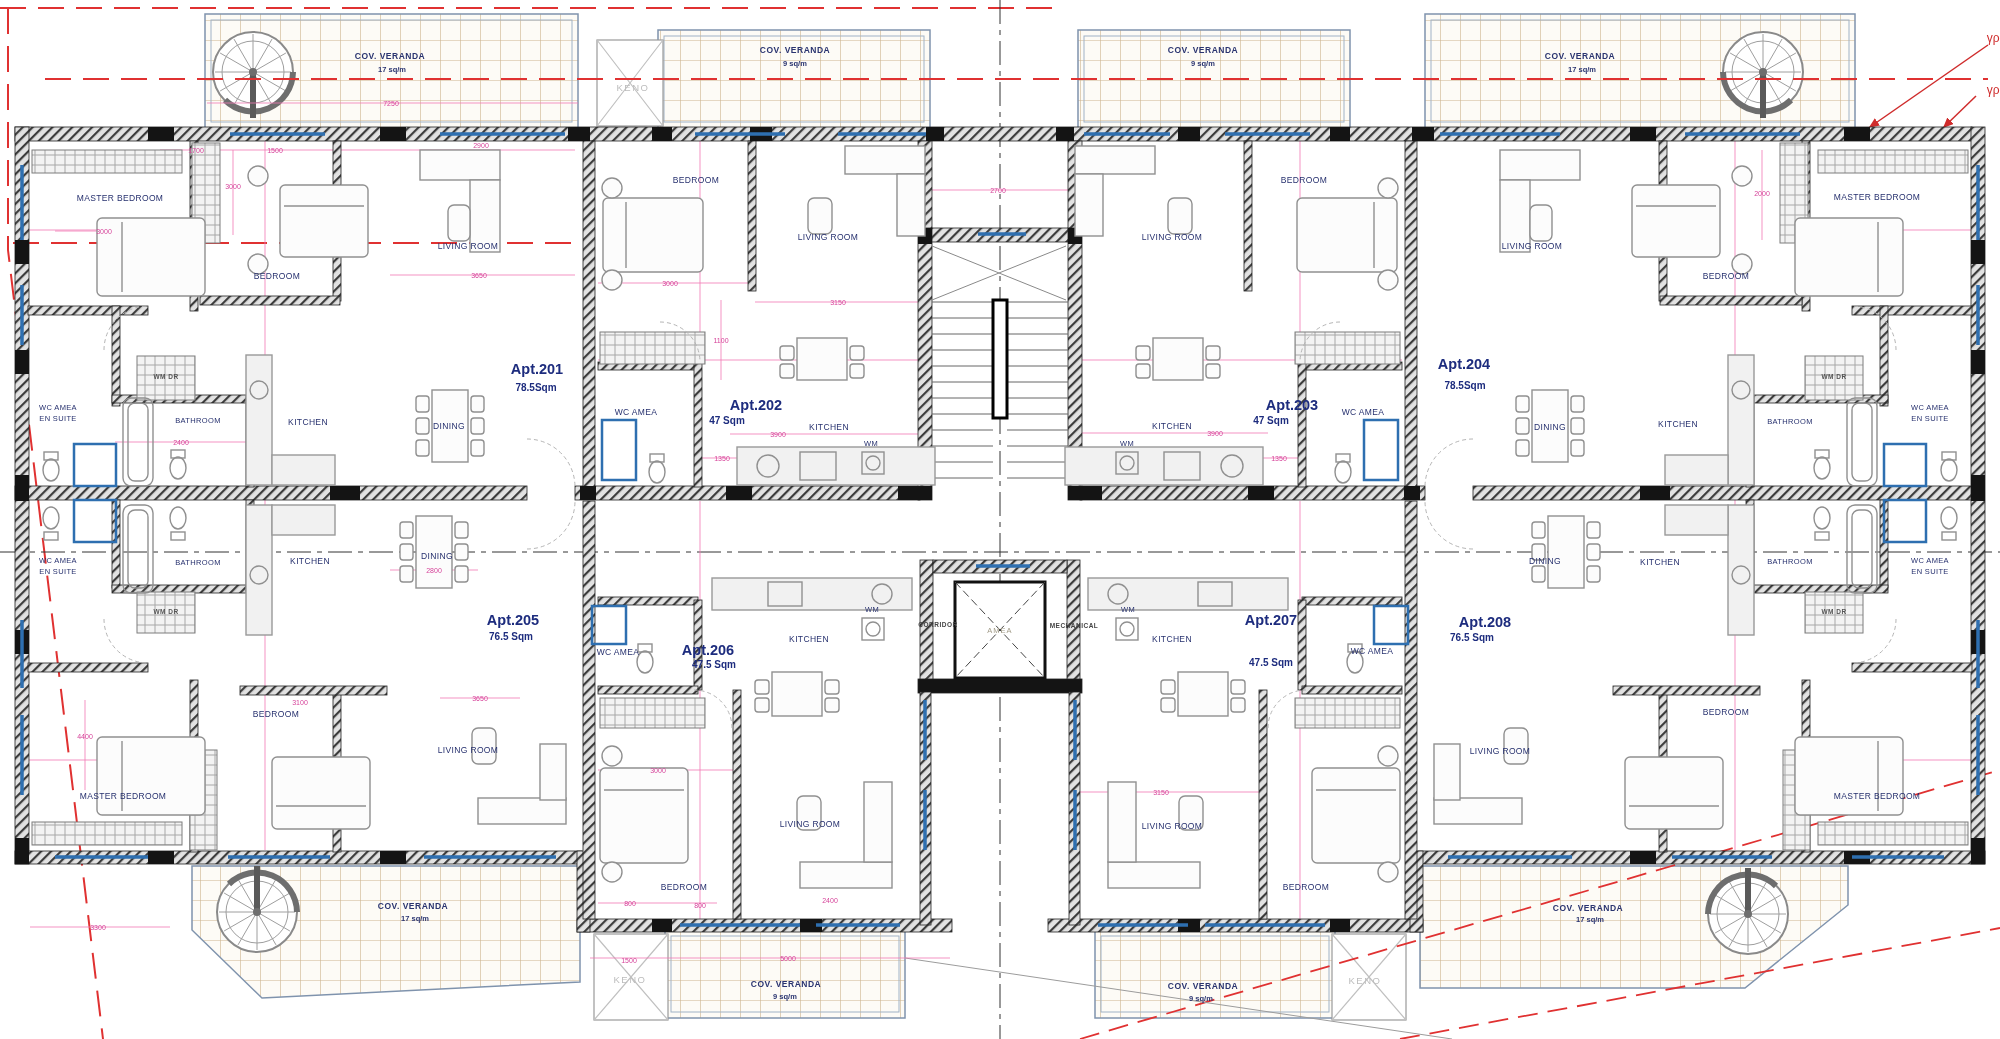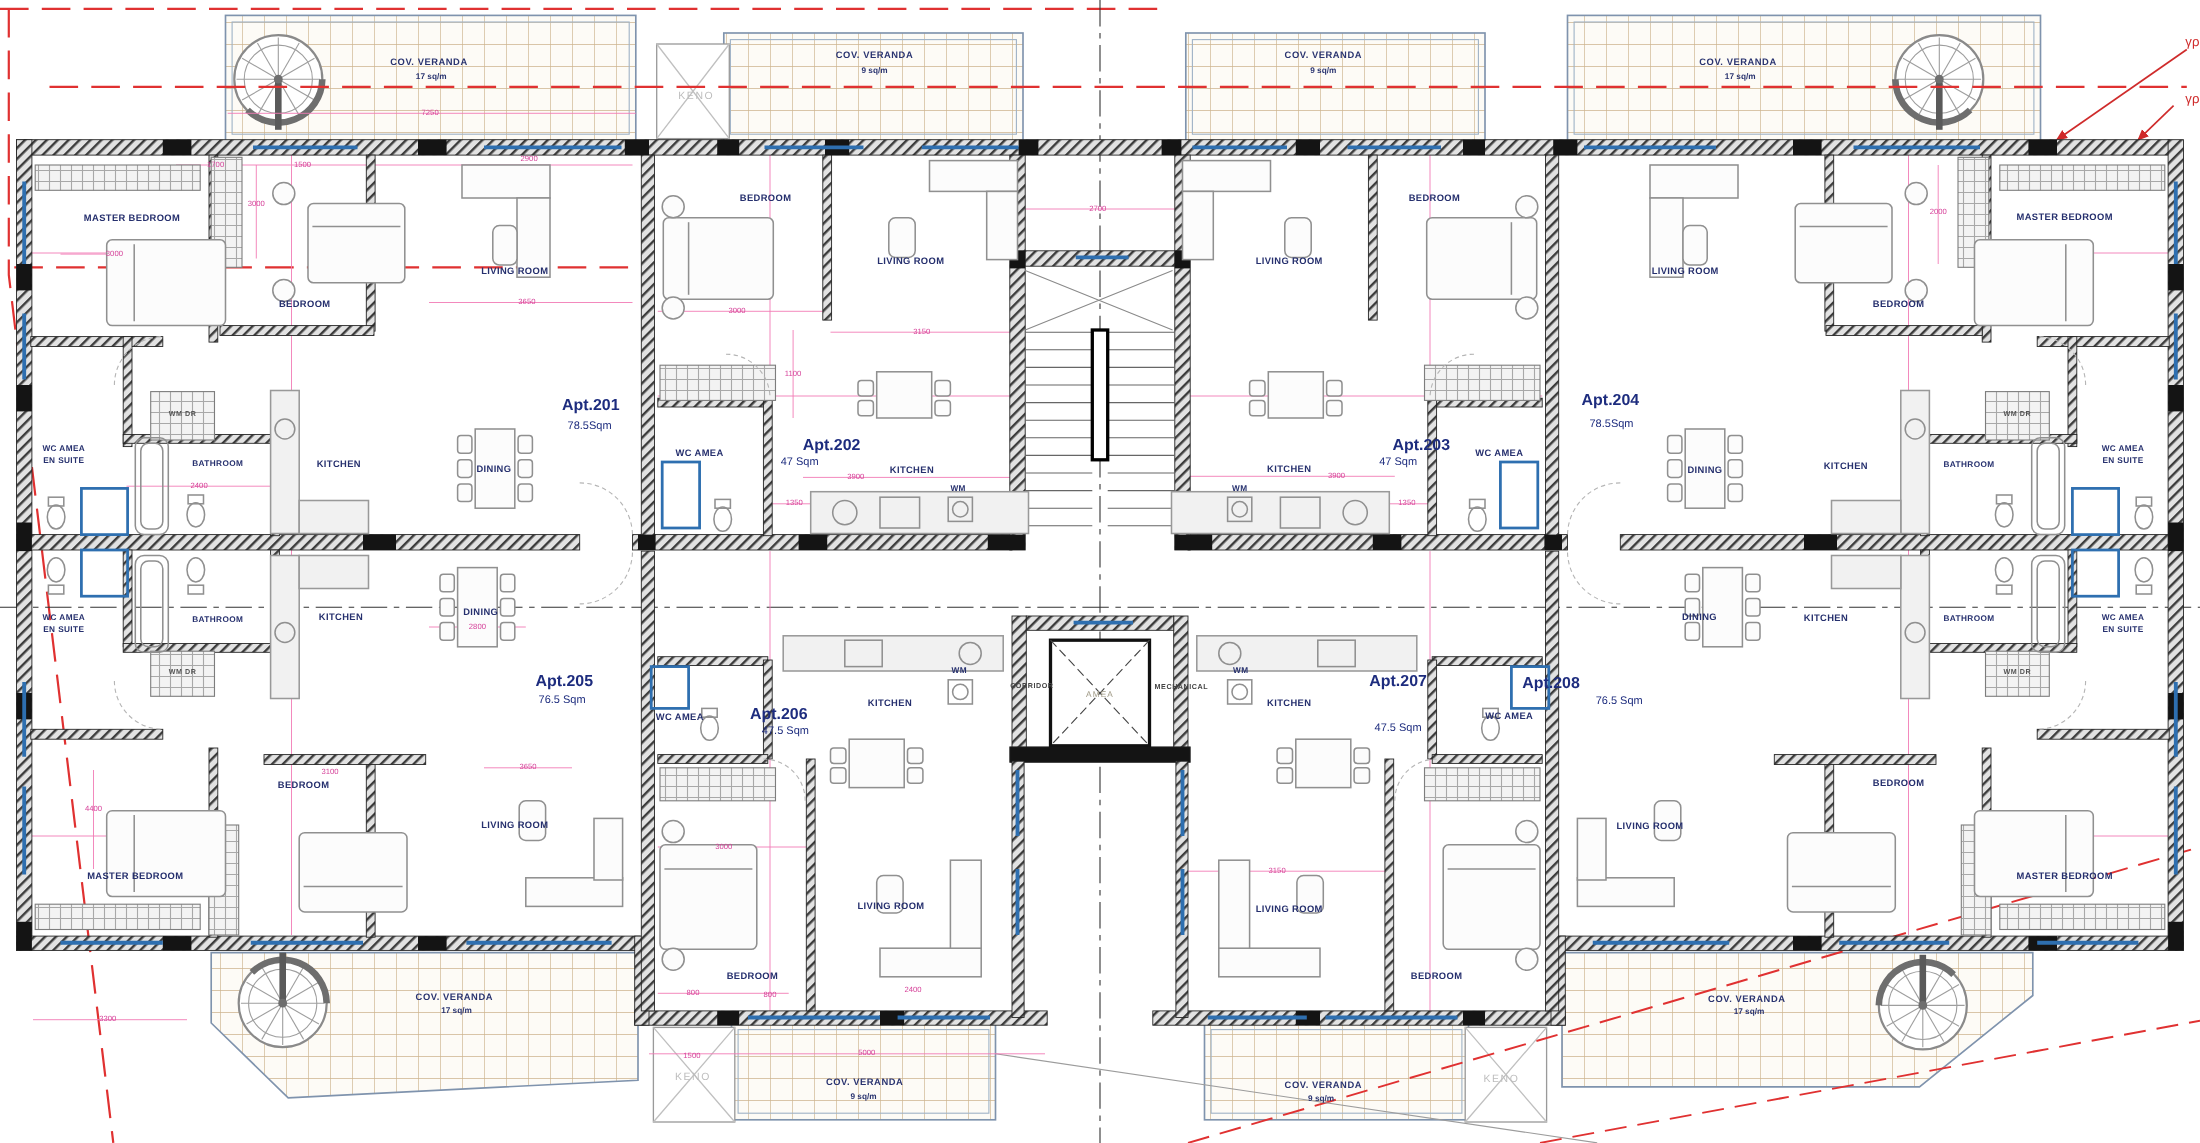--- a/index.html
+++ b/index.html
@@ -1,23 +1,23 @@
 <!DOCTYPE html>
 <html><head>
 <meta charset="utf-8">
 <style>
   html,body{margin:0;padding:0;background:#fff;}
   .stage{position:relative;width:2000px;height:1039px;background:#fff;overflow:hidden;
          font-family:"Liberation Sans",sans-serif;}
   .stage svg{position:absolute;left:0;top:0;}
   .stage span{position:absolute;transform:translate(-50%,-50%);white-space:nowrap;line-height:1;}
-  .lbl {font-size:8.5px;font-weight:bold;color:#26306e;letter-spacing:.35px;}
+  .lbl {font-size:8.5px;font-weight:normal;color:#26306e;letter-spacing:.35px;}
   .sm  {font-size:7.5px;}
   .apt {font-size:14.5px;font-weight:bold;color:#1d2c7e;}
-  .apta{font-size:10px;font-weight:normal;color:#1d2c7e;}
+  .apta{font-size:10px;font-weight:bold;color:#1d2c7e;}
   .dim {font-size:7px;color:#d6439a;}
   .ver {font-size:8.5px;font-weight:bold;color:#2a3470;letter-spacing:.5px;}
   .vera{font-size:7.5px;font-weight:bold;color:#2a3470;}
   .keno{font-size:9.5px;color:#bdbdbd;letter-spacing:1.5px;}
   .tiny{font-size:6.5px;color:#555;font-weight:bold;letter-spacing:.5px;}
   .lift{font-size:7.5px;color:#a09a86;letter-spacing:1px;}
   .corelbl{font-size:6.5px;color:#444;font-weight:bold;letter-spacing:.5px;}
   .rednote{font-size:12px;color:#cf2b2b;transform:translate(-100%,-50%);}
   .v{transform:translate(-50%,-50%) rotate(-90deg);}
 </style>
@@ -509,21 +509,21 @@
 <span class="apt" style="left:1292px;top:405px">Apt.203</span>
 <span class="apta" style="left:1271px;top:421px">47 Sqm</span>
 <span class="apt" style="left:1464px;top:364px">Apt.204</span>
 <span class="apta" style="left:1465px;top:386px">78.5Sqm</span>
 <span class="apt" style="left:513px;top:620px">Apt.205</span>
 <span class="apta" style="left:511px;top:637px">76.5 Sqm</span>
 <span class="apt" style="left:708px;top:650px">Apt.206</span>
 <span class="apta" style="left:714px;top:665px">47.5 Sqm</span>
 <span class="apt" style="left:1271px;top:620px">Apt.207</span>
 <span class="apta" style="left:1271px;top:663px">47.5 Sqm</span>
-<span class="apt" style="left:1410px;top:622px">Apt.208</span>
+<span class="apt" style="left:1485px;top:622px">Apt.208</span>
 <span class="apta" style="left:1472px;top:638px">76.5 Sqm</span>
 
 <span class="lbl" style="left:120px;top:198px">MASTER BEDROOM</span>
 <span class="lbl" style="left:1877px;top:197px">MASTER BEDROOM</span>
 <span class="lbl" style="left:123px;top:796px">MASTER BEDROOM</span>
 <span class="lbl" style="left:1877px;top:796px">MASTER BEDROOM</span>
 <span class="lbl" style="left:277px;top:276px">BEDROOM</span>
 <span class="lbl" style="left:696px;top:180px">BEDROOM</span>
 <span class="lbl" style="left:1304px;top:180px">BEDROOM</span>
 <span class="lbl" style="left:1726px;top:276px">BEDROOM</span>

